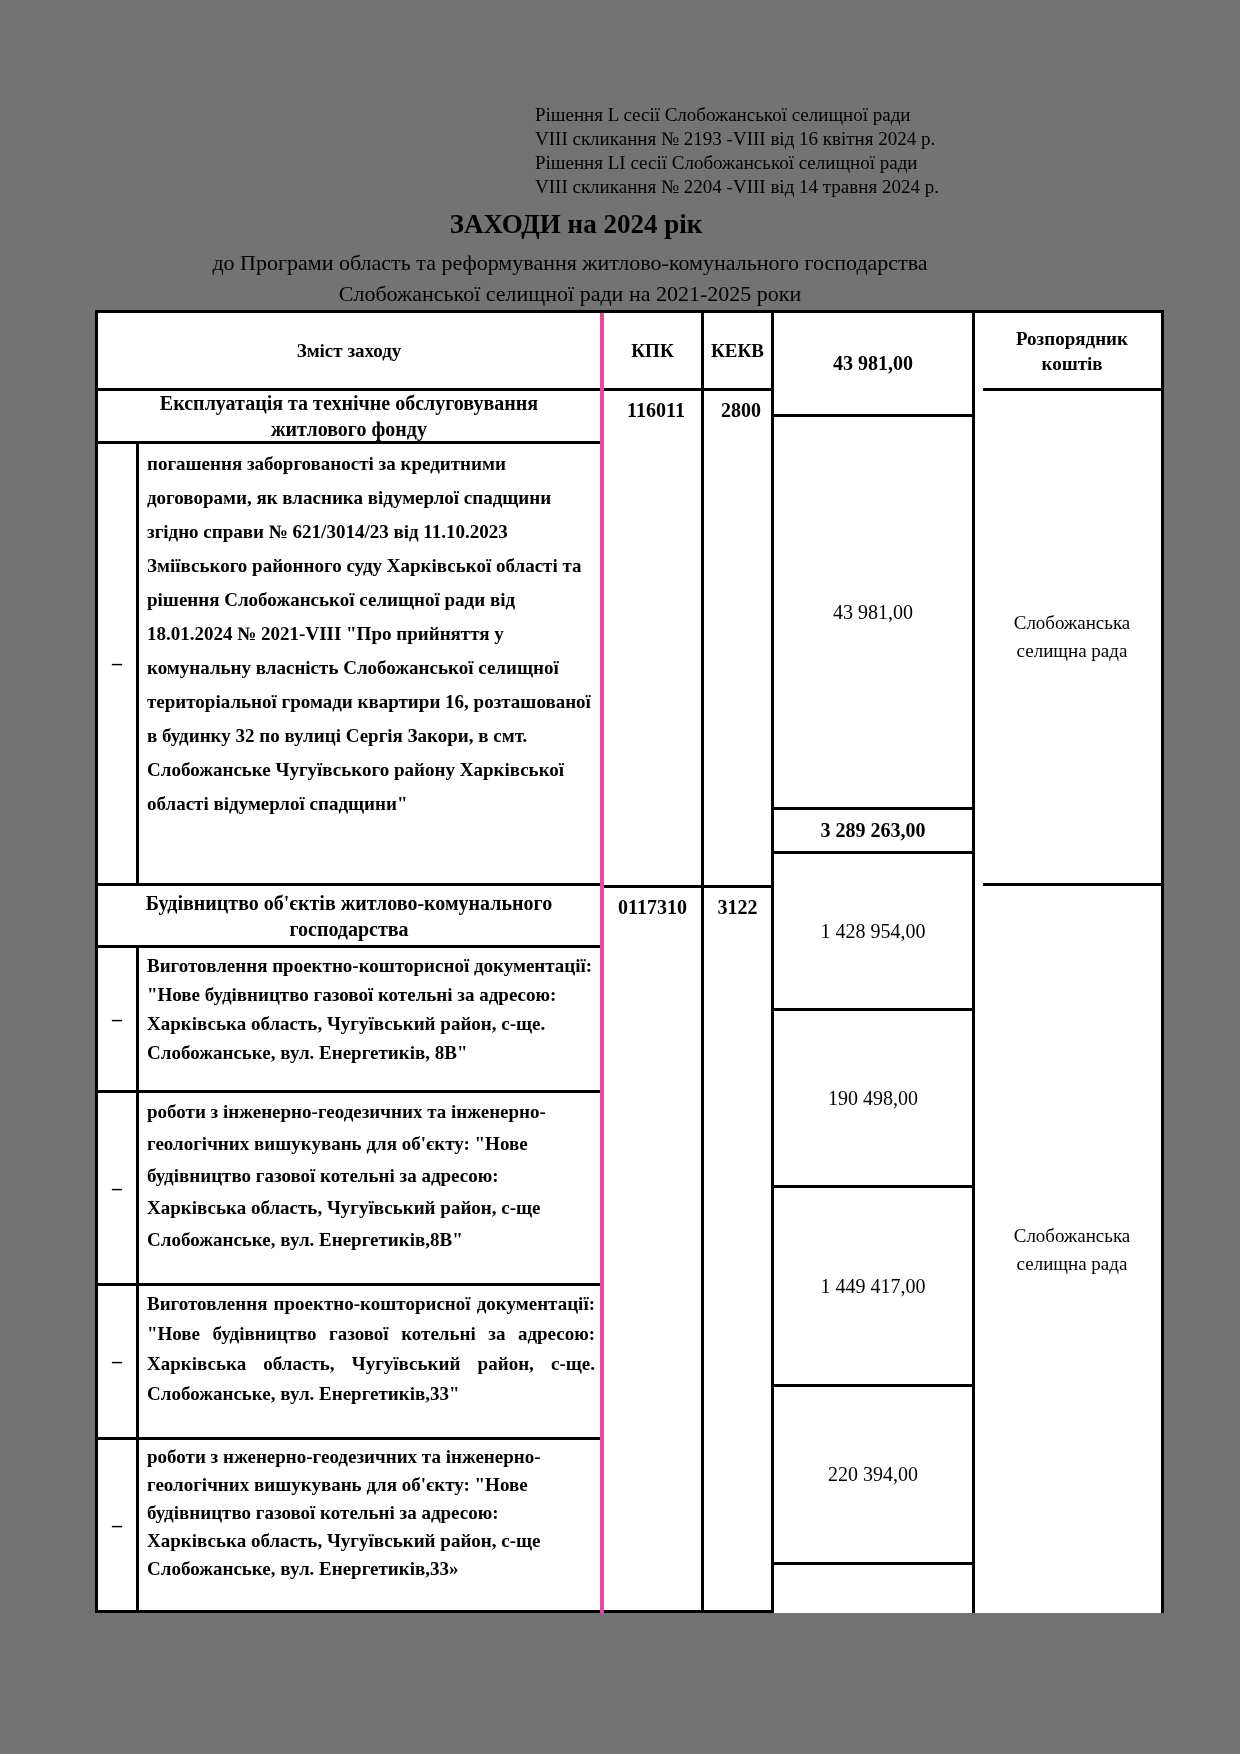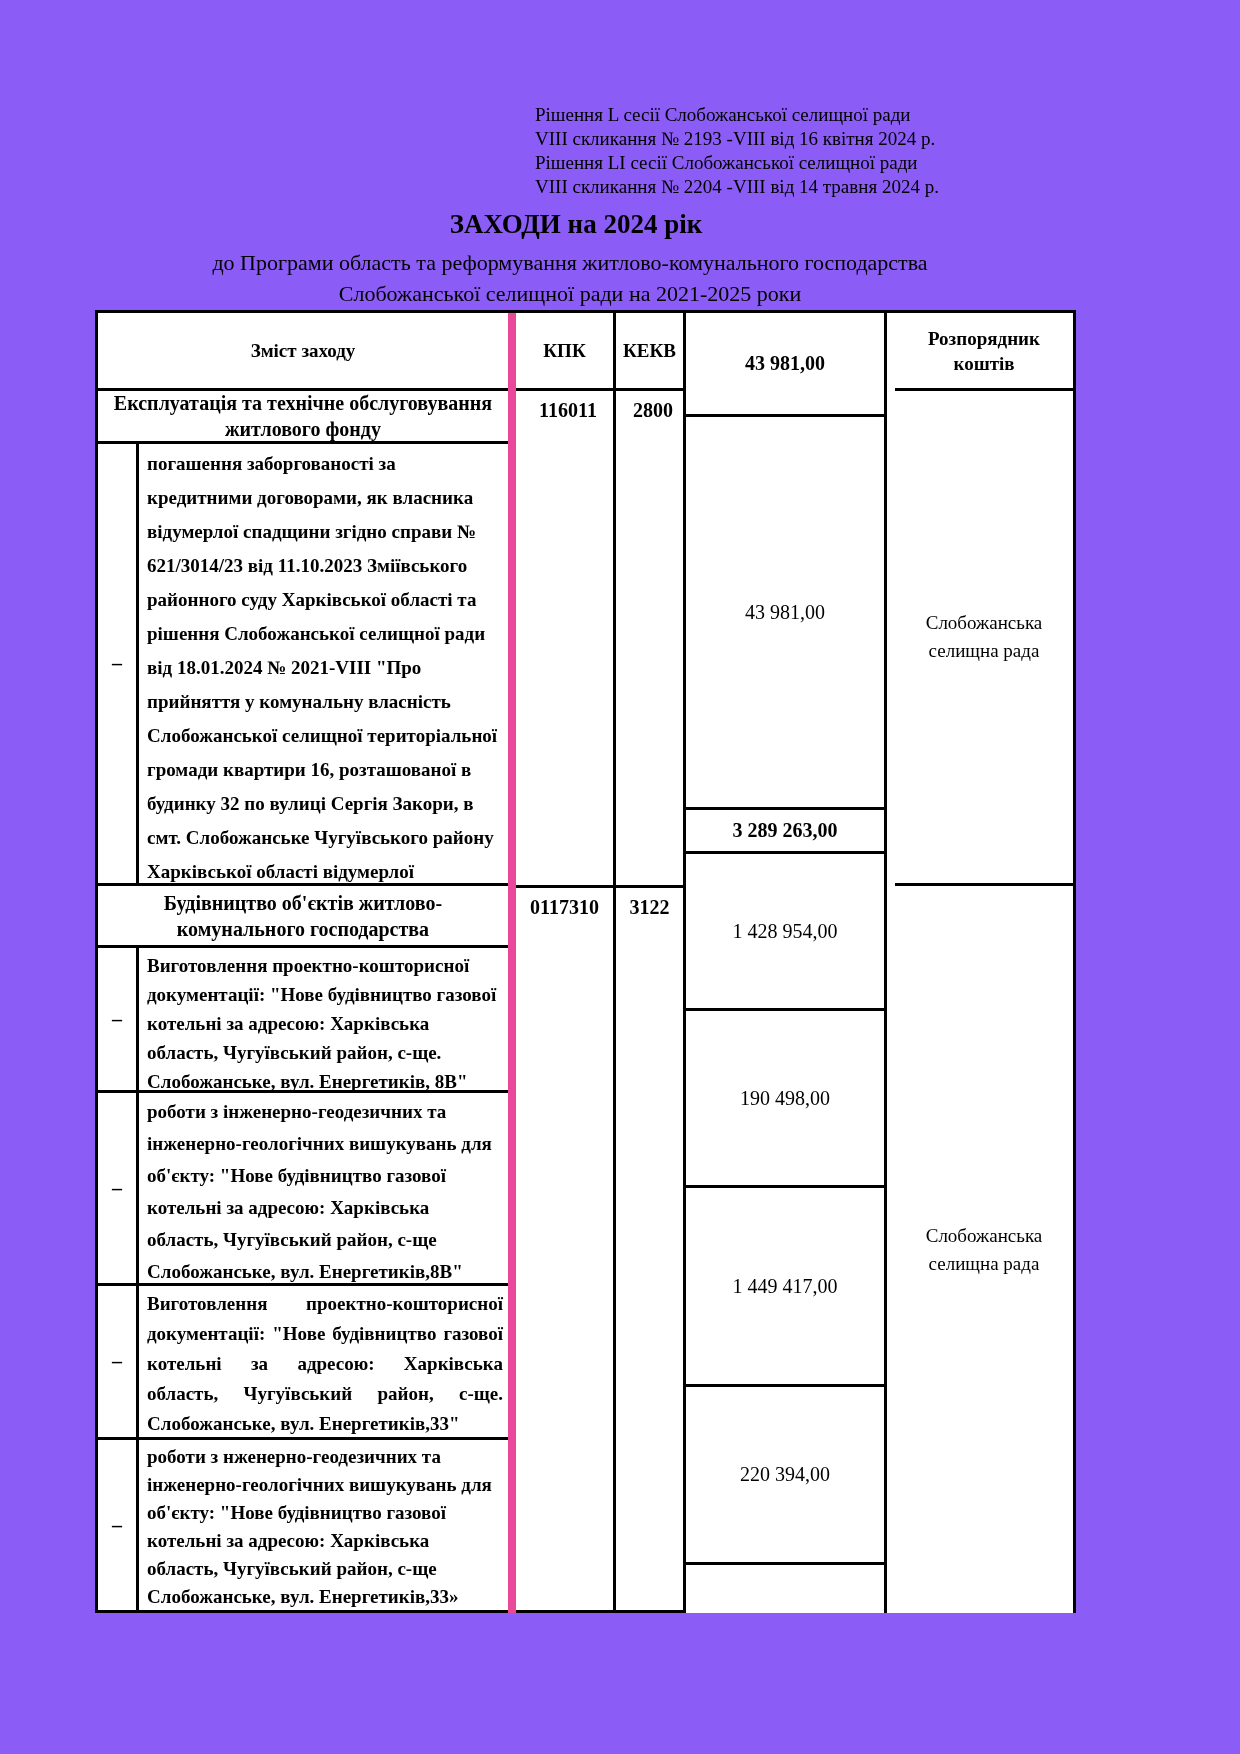--- a/index.html
+++ b/index.html
@@ -1,27 +1,27 @@
 <!DOCTYPE html>
 <html><head>
 <meta charset="utf-8">
 <style>
   html,body{margin:0;padding:0;background:#ffffff;}
   body{width:1240px;height:1754px;font-family:"Liberation Serif",serif;color:#000;}
-  .page{position:relative;width:1240px;height:1754px;background:#8b5cf6;overflow:hidden;}
+  .page{position:relative;width:1240px;height:1754px;background:#737373;overflow:hidden;}
 
   .doc-header{position:absolute;left:535px;top:103px;font-size:19px;line-height:24px;white-space:nowrap;}
 
   .headings{position:absolute;left:0;top:207px;width:1140px;text-align:center;}
   .doc-title{font-size:27px;font-weight:bold;line-height:34px;margin-bottom:6px;padding-left:12px;}
   .doc-subtitle{font-size:22px;line-height:31px;}
 
   .mtable{position:absolute;left:95px;top:310px;display:flex;border:3px solid #000;border-bottom:none;box-sizing:border-box;background:#fff;}
   .col{display:flex;flex-direction:column;box-sizing:border-box;}
-  .col-content{width:418px;border-right:8px solid #ec4899;}
+  .col-content{width:506px;border-right:4px solid #ec4899;}
   .col-kpk{width:100px;border-right:3px solid #000;}
   .col-kekv{width:70px;border-right:3px solid #000;}
   .col-budget{width:201px;border-right:3px solid #000;}
   .col-manager{width:186px;padding-left:8px;}
   .cell{box-sizing:border-box;border-bottom:3px solid #000;overflow:hidden;background:#fff;}
   .col-manager .cell:last-child{border-bottom:none;}
 
   .hcell{display:flex;align-items:center;justify-content:center;text-align:center;font-weight:bold;font-size:19px;line-height:25px;padding:0 6px;}
   .hrow{height:78px;}
 

